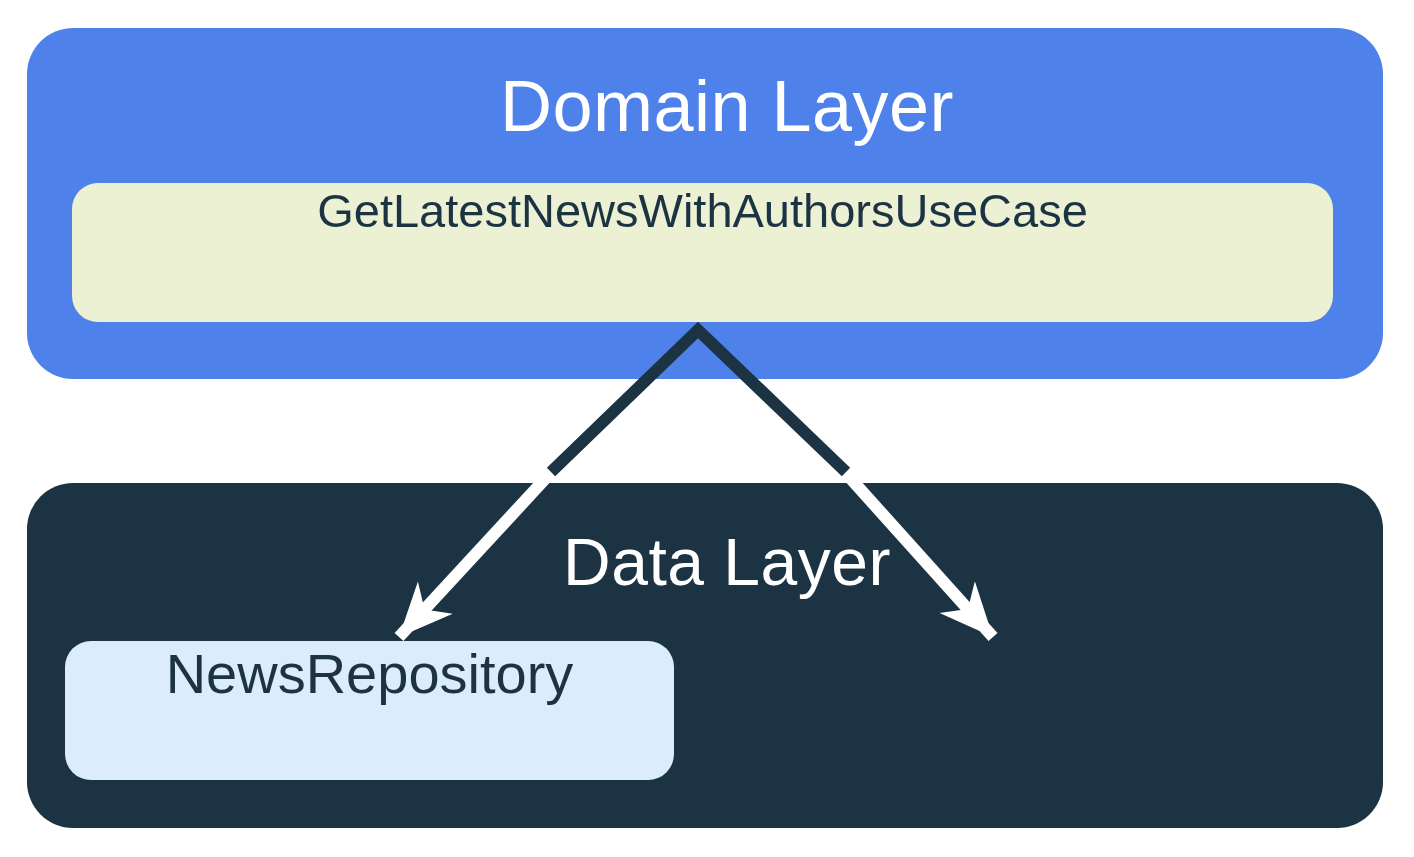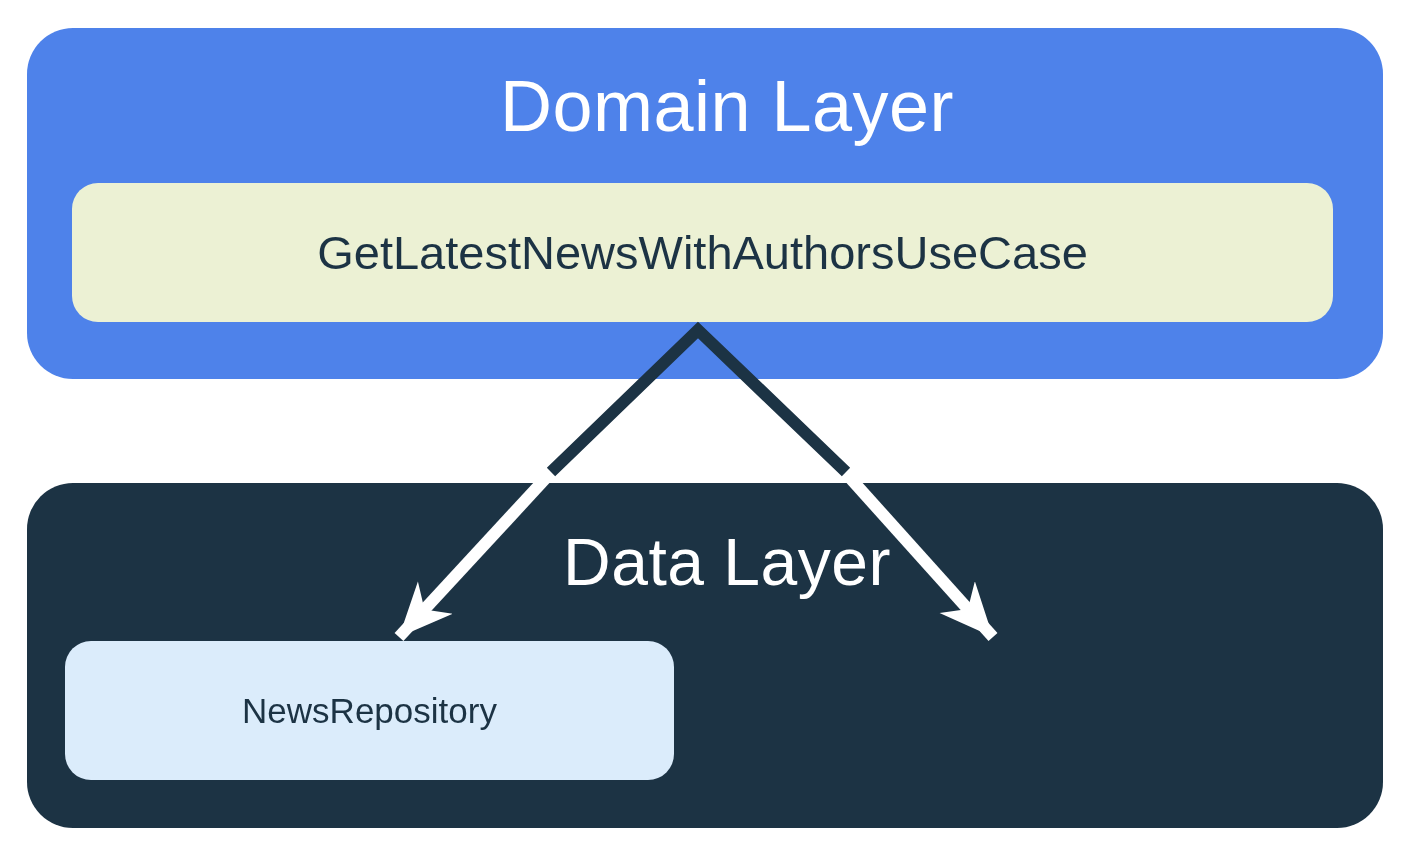--- a/index.html
+++ b/index.html
@@ -45,35 +45,34 @@
     font-size: 72px;
   }
   .data-title {
     top: 0; height: 158px;
     font-size: 66px;
   }
   .inner-box {
     position: absolute;
     border-radius: 26px;
     display: flex;
-    align-items: center;
     justify-content: center;
     color: var(--box-text, #1C3344);
   }
   .usecase-box {
     left: 45px; top: 155px;
     width: 1261px; height: 139px;
     background: var(--usecase-bg, #ECF1D4);
     font-size: 47px;
   }
   .news-box {
     left: 38px; top: 158px;
     width: 609px; height: 139px;
     background: var(--news-bg, #DBECFB);
-    font-size: 35px;
+    font-size: 56px;
   }
   .authors-box {
     left: 713px; top: 158px;
     width: 596px; height: 139px;
     background: var(--authors-bg, #ECF1D4);
     font-size: 48px;
   }
   .arrows-overlay {
     position: absolute;
     left: 0; top: 0;

